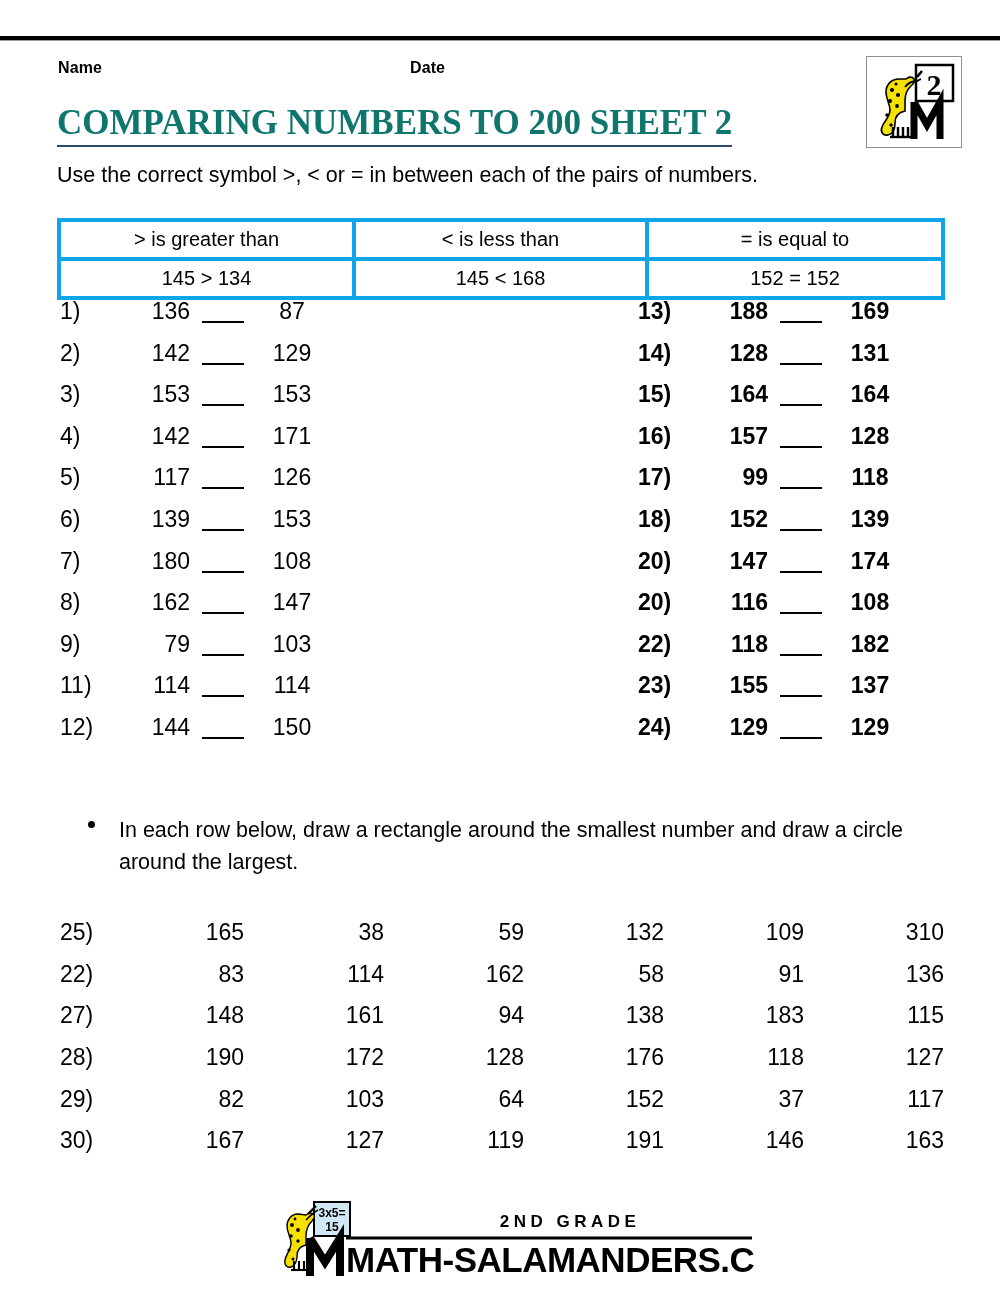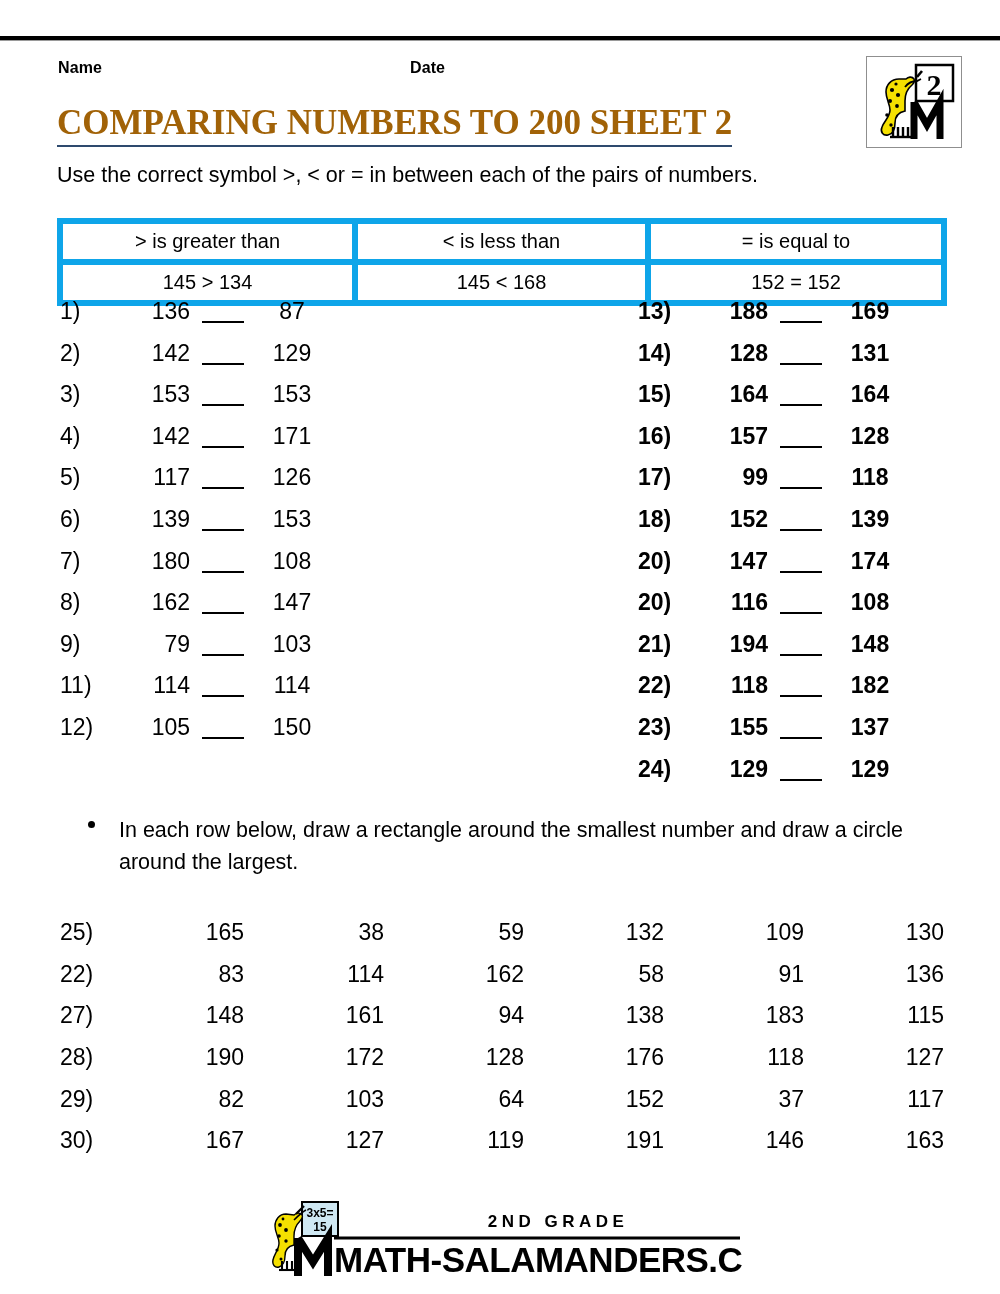--- a/index.html
+++ b/index.html
@@ -58,21 +58,21 @@
   .logo-box svg { display: block; }
 
   
   .worksheet-title {
     position: absolute;
     left: 57px;
     top: 104px;
     font-family: "Liberation Serif", serif;
     font-size: 35px;
     font-weight: 700;
-    color: #a16207;
+    color: #0f766e;
     letter-spacing: 0px;
     white-space: nowrap;
     border-bottom: 2px solid #2E4A6E;
     padding-bottom: 3px;
     line-height: 1.08;
   }
 
   .instruction {
     position: absolute;
     left: 57px;
@@ -84,21 +84,21 @@
   
   .legend-table {
     position: absolute;
     left: 57px;
     top: 218px;
     width: 884px;
     border-collapse: collapse;
     table-layout: fixed;
   }
   .legend-table td {
-    border: 6px solid #0ea5e9;
+    border: 4px solid #0ea5e9;
     text-align: center;
     font-size: 20px;
     height: 35px;
     padding: 0;
     vertical-align: middle;
   }
   .legend-table col.c1 { width: 295px; }
   .legend-table col.c2 { width: 293px; }
   .legend-table col.c3 { width: 296px; }
 
@@ -187,21 +187,21 @@
   }
   .number-grid td.rowlabel {
     text-align: left;
     width: 68px;
   }
   .number-grid td.cell { width: 116px; padding-right: 24px; }
 
   
   .footer {
     position: absolute;
-    left: 272px;
+    left: 284px;
     top: 1198px;
     width: 470px;
     height: 88px;
   }
   .footer svg { display: block; }
 </style>
 </head>
 <body>
 
 <div class="top-rule"></div>
@@ -336,21 +336,21 @@
     <div class="compare-row">
       <span class="cp-num">11)</span>
       <span class="cp-a">114</span>
       <span class="cp-blank">
         <i></i>
       </span>
       <span class="cp-b">114</span>
     </div>
     <div class="compare-row">
       <span class="cp-num">12)</span>
-      <span class="cp-a">105</span>
+      <span class="cp-a">144</span>
       <span class="cp-blank">
         <i></i>
       </span>
       <span class="cp-b">150</span>
     </div>
   </div>
 <div class="compare-col right" id="compare-right">
     <div class="compare-row">
       <span class="cp-num">13)</span>
       <span class="cp-a">188</span>
@@ -407,28 +407,20 @@
       </span>
       <span class="cp-b">174</span>
     </div>
     <div class="compare-row">
       <span class="cp-num">20)</span>
       <span class="cp-a">116</span>
       <span class="cp-blank">
         <i></i>
       </span>
       <span class="cp-b">108</span>
-    </div>
-    <div class="compare-row">
-      <span class="cp-num">21)</span>
-      <span class="cp-a">194</span>
-      <span class="cp-blank">
-        <i></i>
-      </span>
-      <span class="cp-b">148</span>
     </div>
     <div class="compare-row">
       <span class="cp-num">22)</span>
       <span class="cp-a">118</span>
       <span class="cp-blank">
         <i></i>
       </span>
       <span class="cp-b">182</span>
     </div>
     <div class="compare-row">
@@ -456,21 +448,21 @@
 
 <table class="number-grid" id="number-grid">
     <tbody>
       <tr>
         <td class="rowlabel">25)</td>
         <td class="cell">165</td>
         <td class="cell">38</td>
         <td class="cell">59</td>
         <td class="cell">132</td>
         <td class="cell">109</td>
-        <td class="cell">130</td>
+        <td class="cell">310</td>
         <td class="cell">62</td>
       </tr>
       <tr>
         <td class="rowlabel">22)</td>
         <td class="cell">83</td>
         <td class="cell">114</td>
         <td class="cell">162</td>
         <td class="cell">58</td>
         <td class="cell">91</td>
         <td class="cell">136</td>

